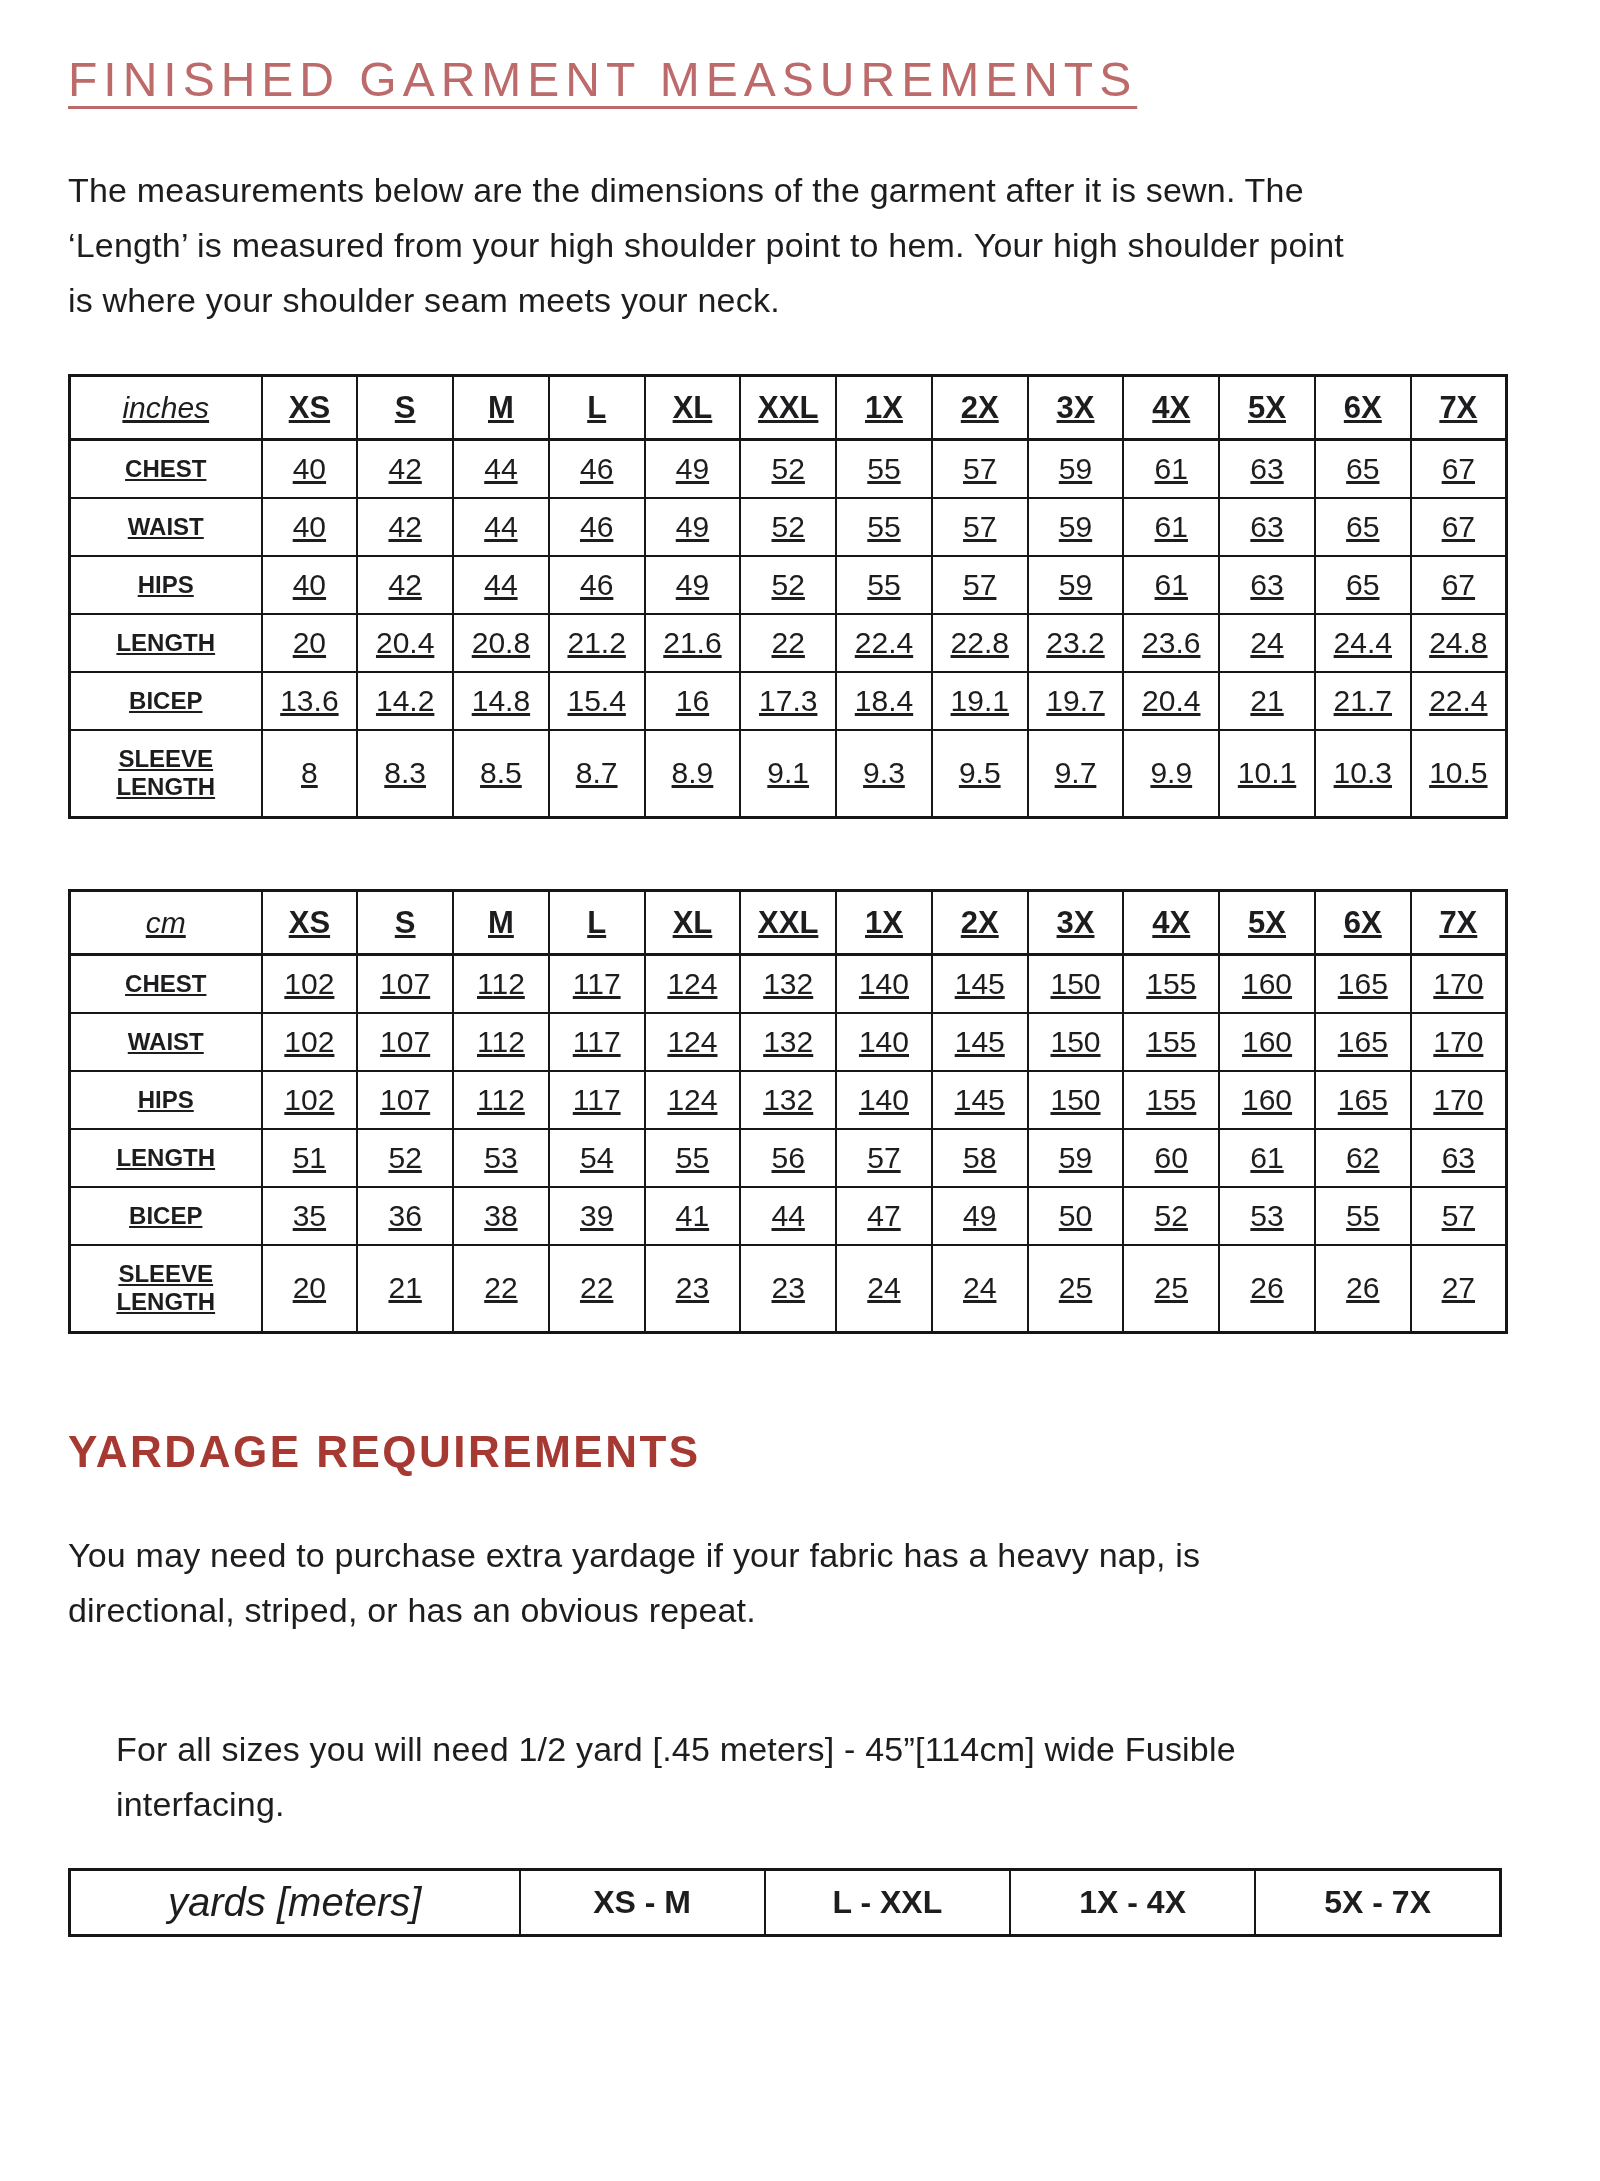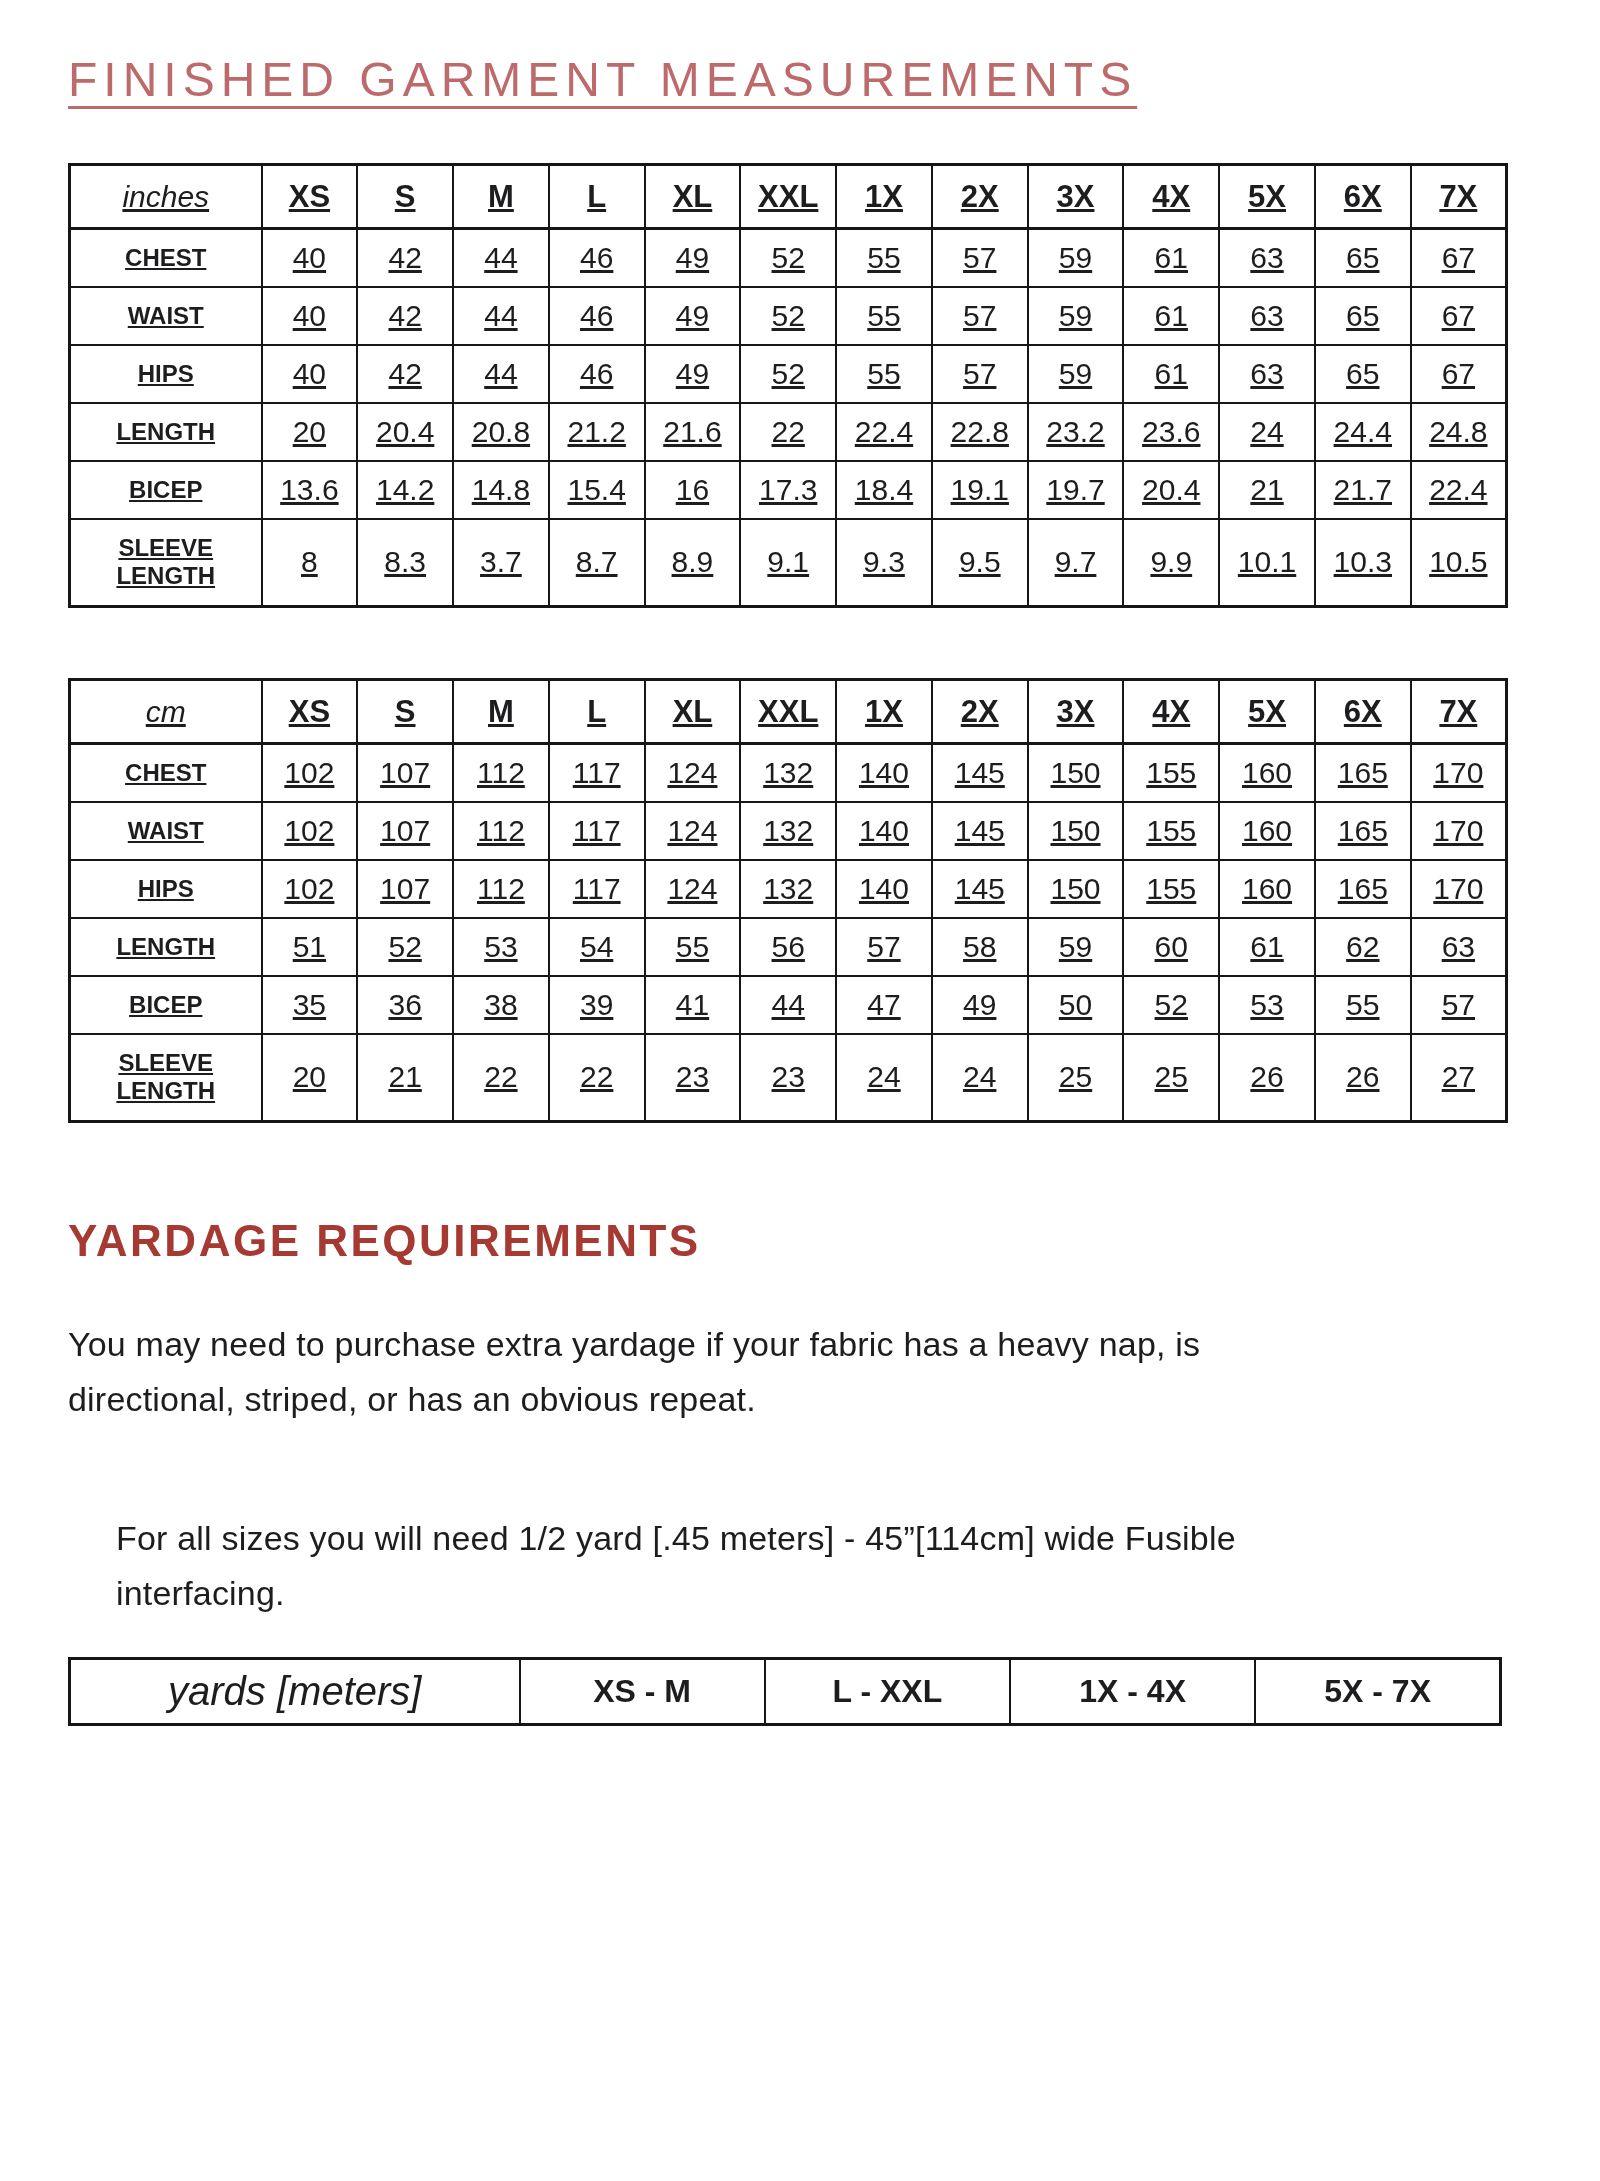--- a/index.html
+++ b/index.html
@@ -112,20 +112,21 @@
   table.yardage th.row-label { font-weight: 700; font-size: 27px; padding: 2px 8px; }
   table.yardage td { font-size: 30px; font-weight: 400; }
 </style>
 </head>
 <body>
 
 <div class="page">
 
   <h1 class="h1-title">FINISHED GARMENT MEASUREMENTS</h1>
 
+  <p class="body-text intro">The measurements below are the dimensions of the garment after it is sewn.  The ‘Length’ is measured from your high shoulder point to hem. Your high shoulder point is where your shoulder seam meets your neck.</p>
 
   <table class="meas inches-table">
     <colgroup>
         <col class="label-col">
       </colgroup>
   <thead>
         <tr>
           <th class="unit-cell">inches</th>
           <th>XS</th>
           <th>S</th>
@@ -220,21 +221,21 @@
           <td>19.7</td>
           <td>20.4</td>
           <td>21</td>
           <td>21.7</td>
           <td>22.4</td>
         </tr>
         <tr>
           <th class="row-label">SLEEVE LENGTH</th>
           <td>8</td>
           <td>8.3</td>
-          <td>3.7</td>
+          <td>8.5</td>
           <td>8.7</td>
           <td>8.9</td>
           <td>9.1</td>
           <td>9.3</td>
           <td>9.5</td>
           <td>9.7</td>
           <td>9.9</td>
           <td>10.1</td>
           <td>10.3</td>
           <td>10.5</td>

